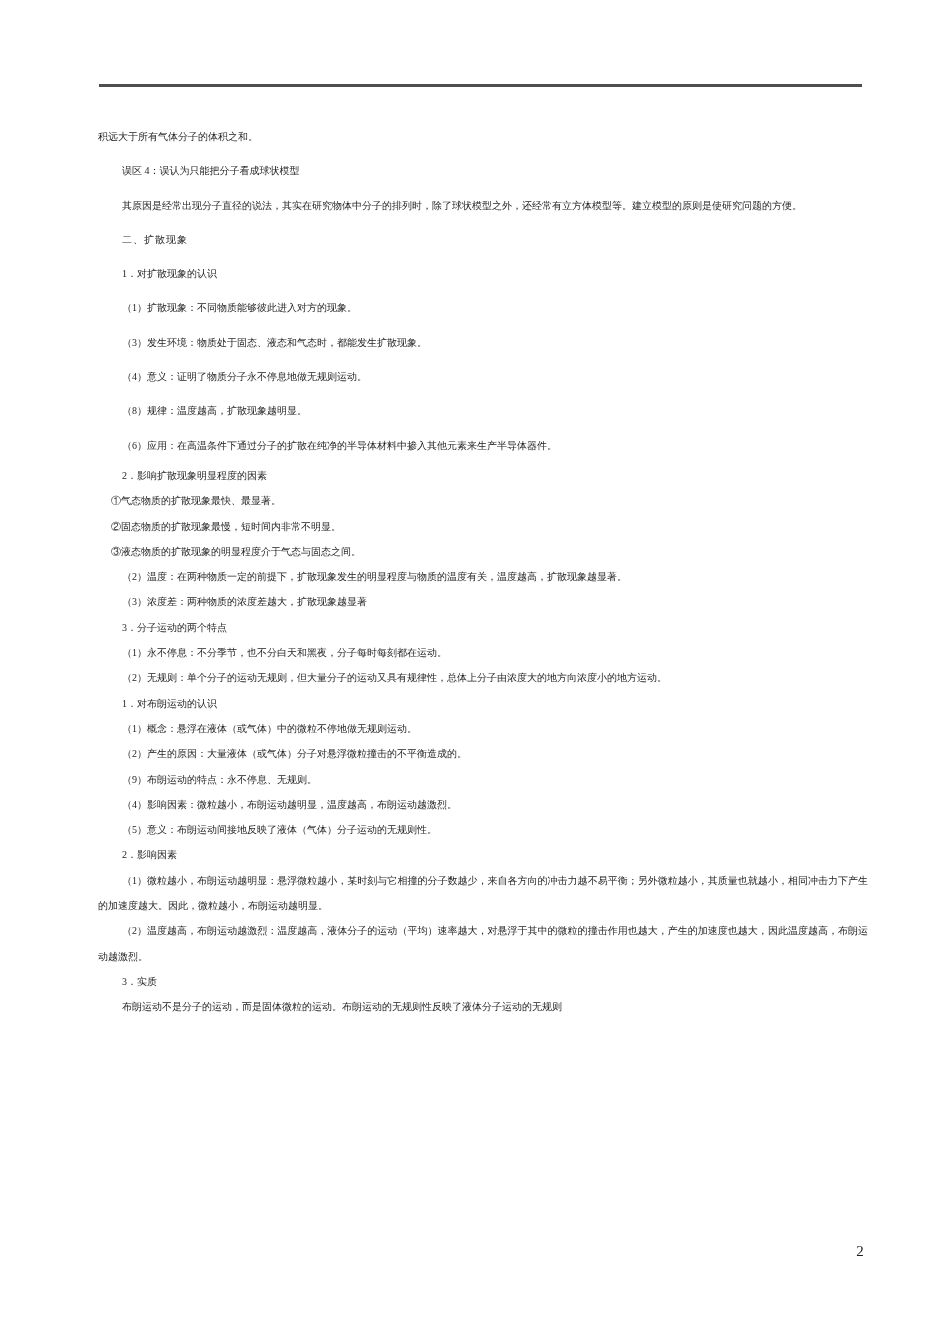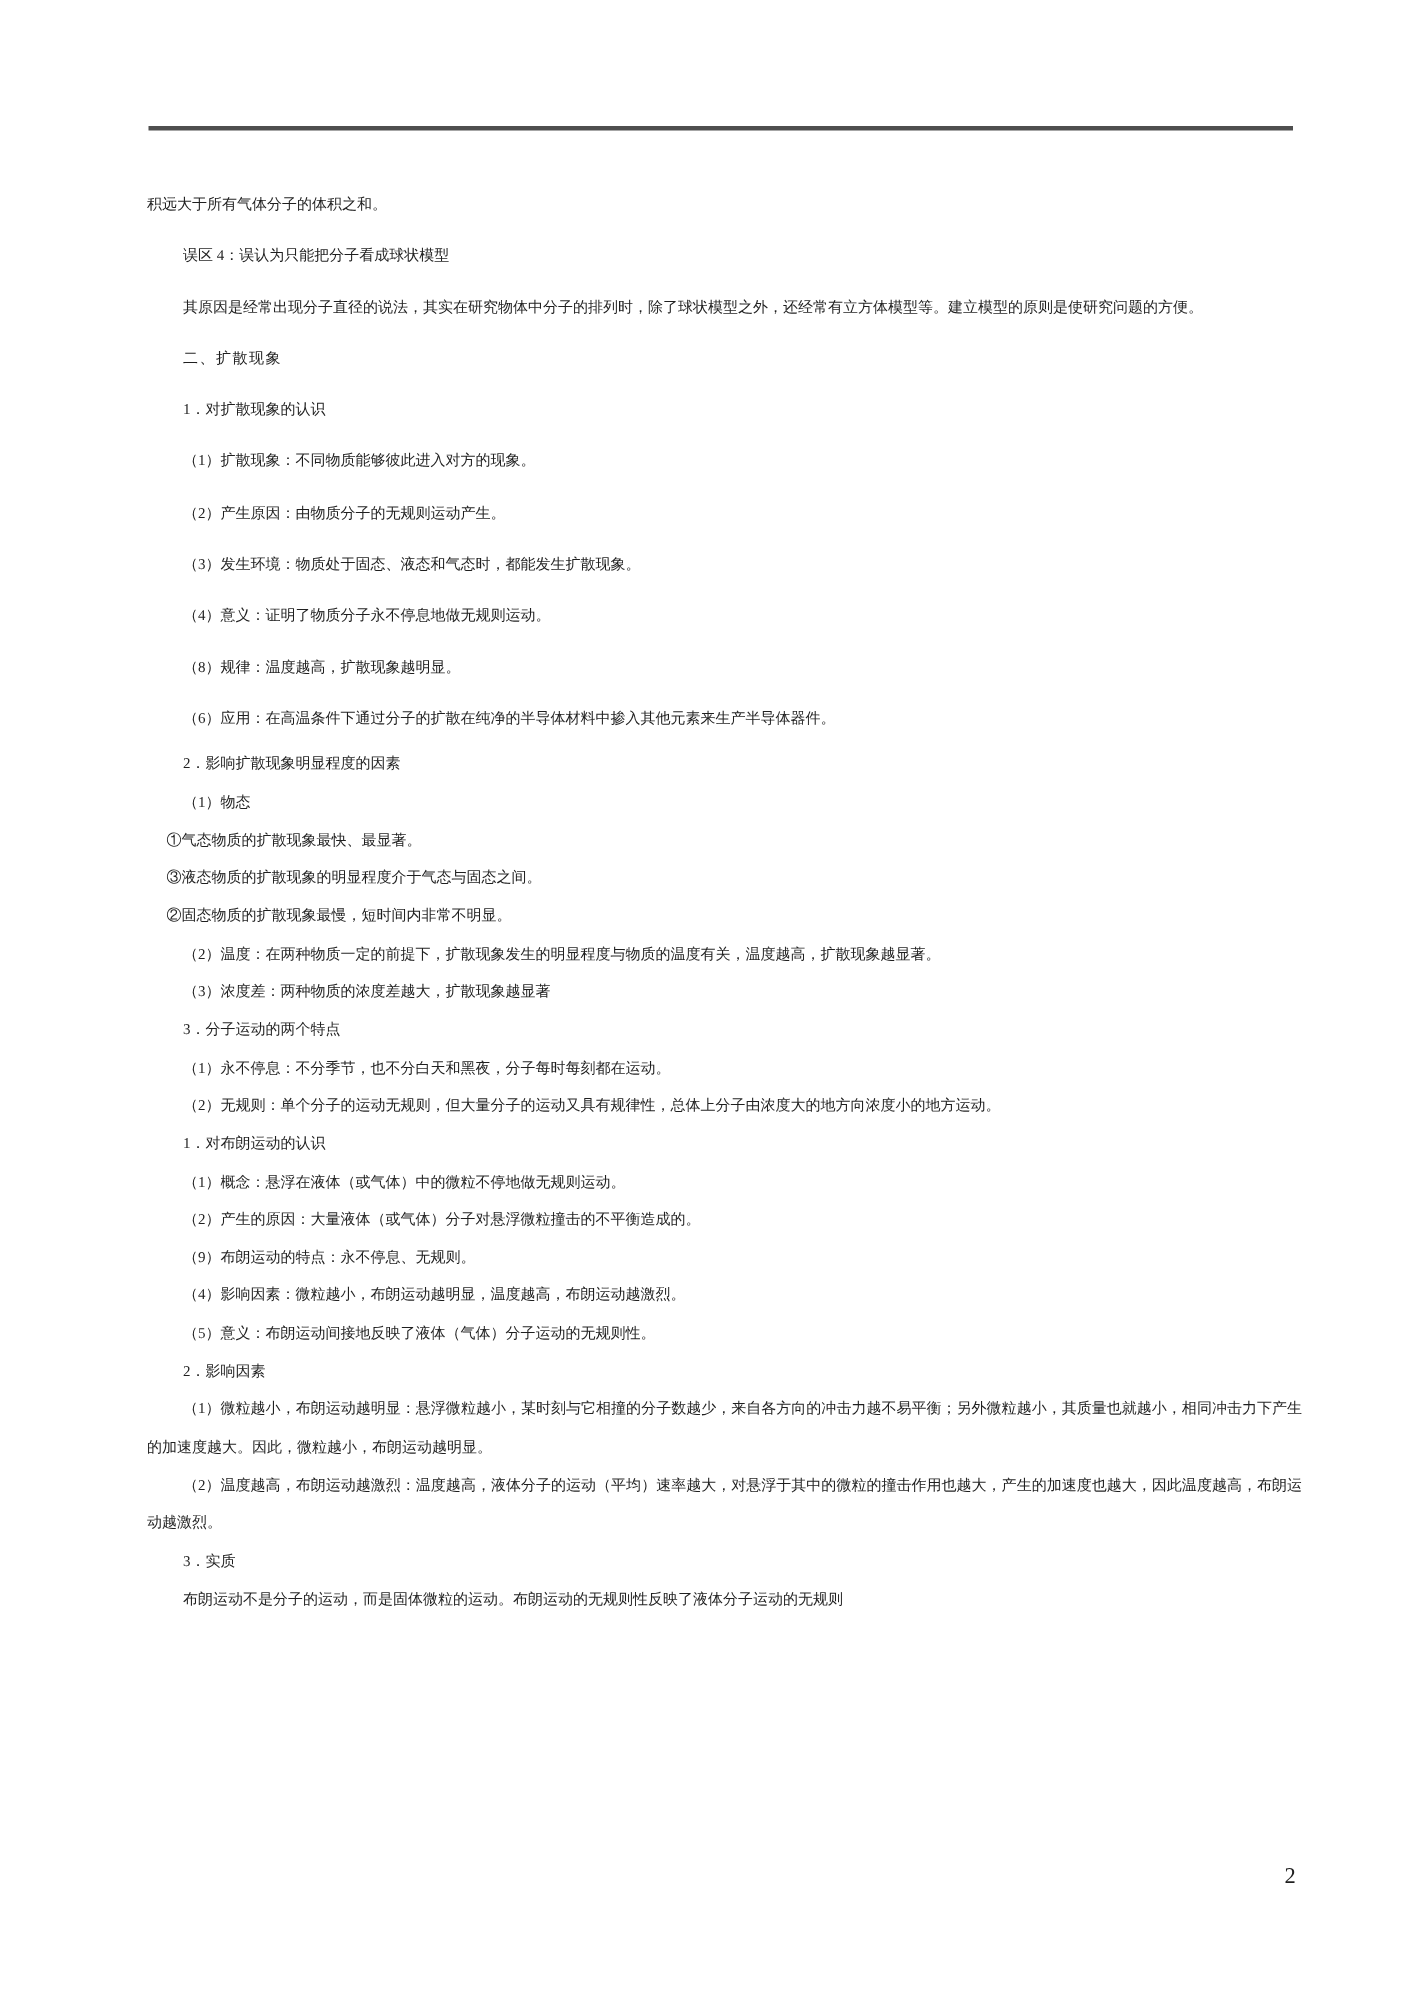--- a/index.html
+++ b/index.html
@@ -65,32 +65,30 @@
   <div class="header-rule"></div>
 
   <div class="body-text">
     <div class="sec sec-loose">
         <p class="">积远大于所有气体分子的体积之和。</p>
         <p class="ind-2">误区 4：误认为只能把分子看成球状模型</p>
         <p class="ind-2">其原因是经常出现分子直径的说法，其实在研究物体中分子的排列时，除了球状模型之外，还经常有立方体模型等。建立模型的原则是使研究问题的方便。</p>
         <p class="heading ind-2">二、扩散现象</p>
         <p class="ind-2">1．对扩散现象的认识</p>
         <p class="ind-2">（1）扩散现象：不同物质能够彼此进入对方的现象。</p>
-        <p class="ind-2">（2）产生原因：由物质分子的无规则运动产生。</p>
         <p class="ind-2">（3）发生环境：物质处于固态、液态和气态时，都能发生扩散现象。</p>
         <p class="ind-2">（4）意义：证明了物质分子永不停息地做无规则运动。</p>
         <p class="ind-2">（8）规律：温度越高，扩散现象越明显。</p>
         <p class="ind-2">（6）应用：在高温条件下通过分子的扩散在纯净的半导体材料中掺入其他元素来生产半导体器件。</p>
       </div>
     <div class="sec sec-tight">
         <p class="ind-2">2．影响扩散现象明显程度的因素</p>
-        <p class="ind-2">（1）物态</p>
         <p class="ind-1">①气态物质的扩散现象最快、最显著。</p>
+        <p class="ind-1">②固态物质的扩散现象最慢，短时间内非常不明显。</p>
         <p class="ind-1">③液态物质的扩散现象的明显程度介于气态与固态之间。</p>
-        <p class="ind-1">②固态物质的扩散现象最慢，短时间内非常不明显。</p>
         <p class="ind-2">（2）温度：在两种物质一定的前提下，扩散现象发生的明显程度与物质的温度有关，温度越高，扩散现象越显著。</p>
         <p class="ind-2">（3）浓度差：两种物质的浓度差越大，扩散现象越显著</p>
         <p class="ind-2">3．分子运动的两个特点</p>
         <p class="ind-2">（1）永不停息：不分季节，也不分白天和黑夜，分子每时每刻都在运动。</p>
         <p class="ind-2">（2）无规则：单个分子的运动无规则，但大量分子的运动又具有规律性，总体上分子由浓度大的地方向浓度小的地方运动。</p>
         <p class="ind-2">1．对布朗运动的认识</p>
         <p class="ind-2">（1）概念：悬浮在液体（或气体）中的微粒不停地做无规则运动。</p>
         <p class="ind-2">（2）产生的原因：大量液体（或气体）分子对悬浮微粒撞击的不平衡造成的。</p>
         <p class="ind-2">（9）布朗运动的特点：永不停息、无规则。</p>
         <p class="ind-2">（4）影响因素：微粒越小，布朗运动越明显，温度越高，布朗运动越激烈。</p>

